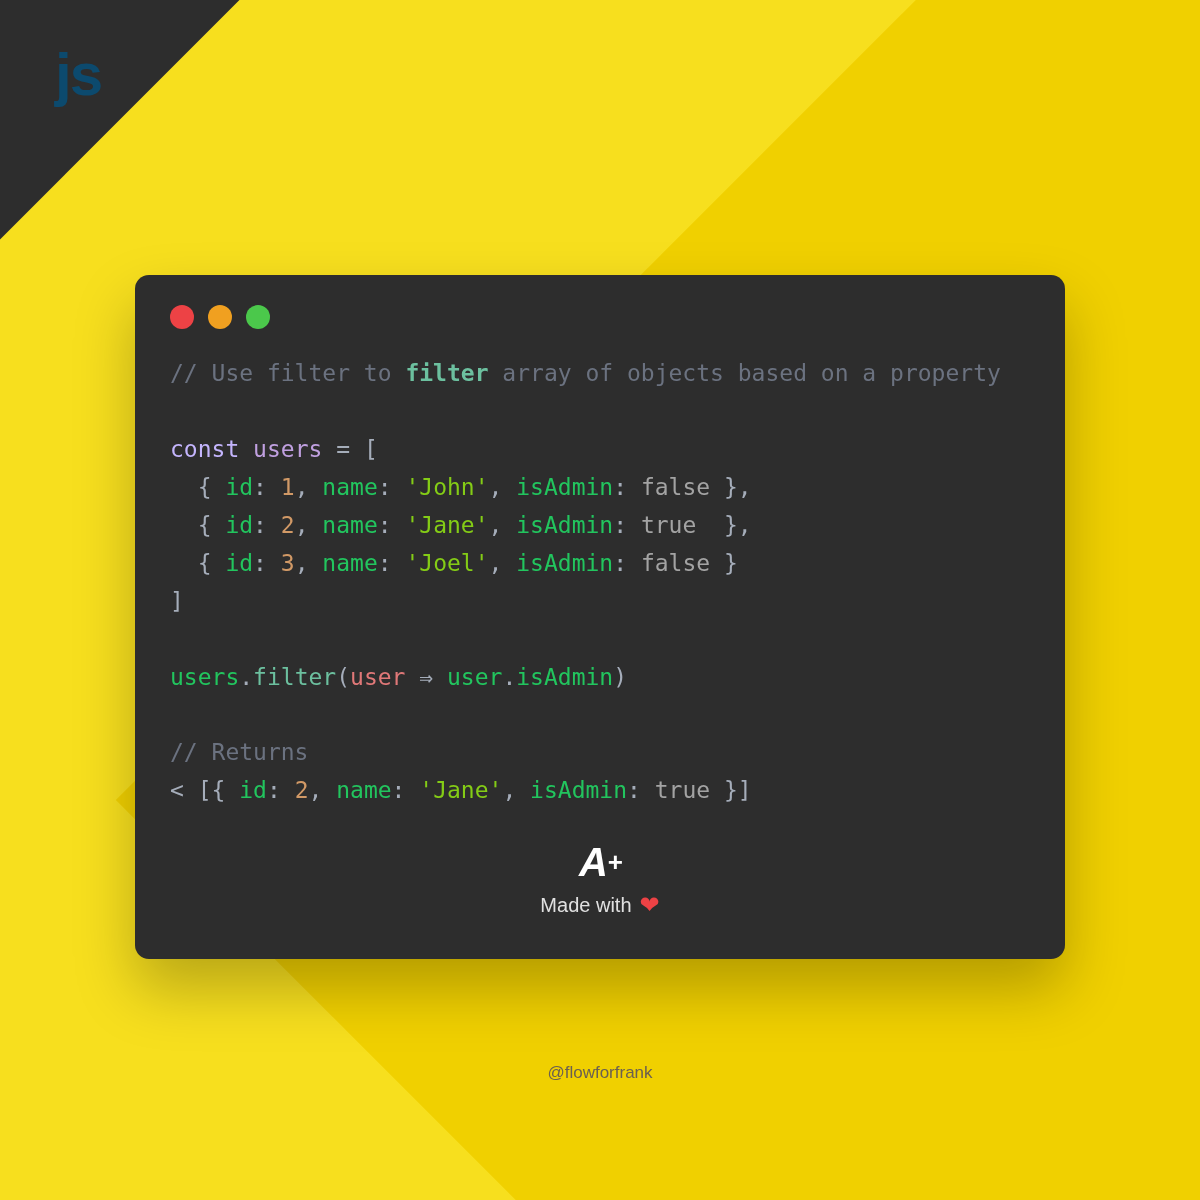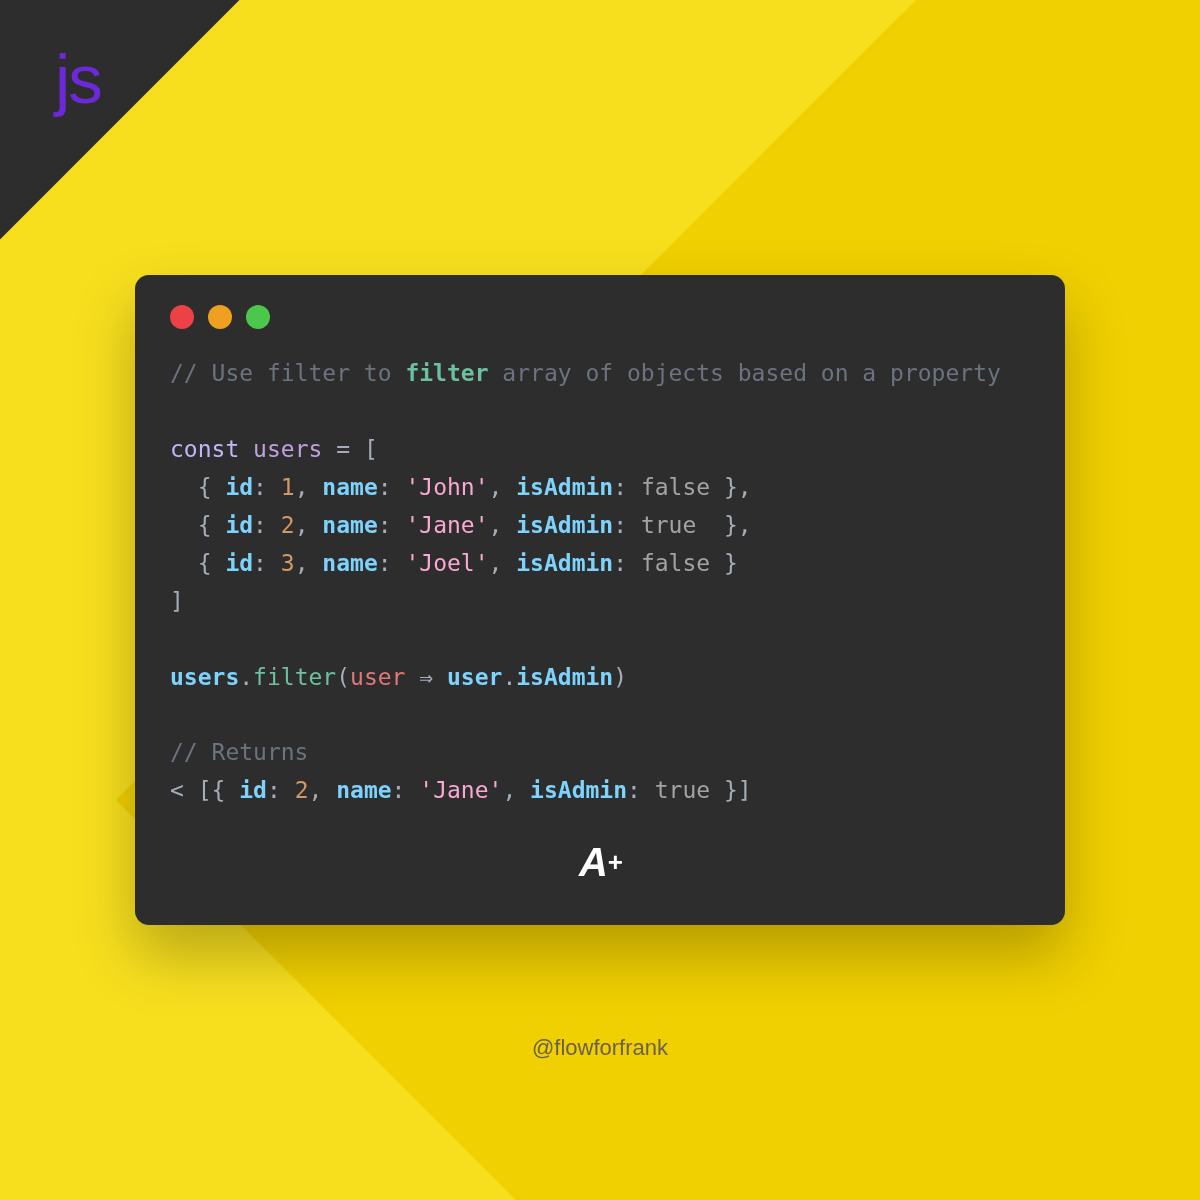--- a/index.html
+++ b/index.html
@@ -35,23 +35,23 @@
   height: 480px;
   background: #2d2d2d;
   transform: rotate(45deg);
   top: -338px;
   left: -242px;
 }
 .js-text {
   position: absolute;
   top: 40px;
   left: 55px;
-  color: #6d28d9;
-  font-size: 69px;
-  font-weight: 400;
+  color: #0c4a6e;
+  font-size: 60px;
+  font-weight: 700;
   letter-spacing: -2px;
 }
 .code-window {
   position: absolute;
   top: 275px;
   left: 135px;
   width: 930px;
   background: #2d2d2d;
   border-radius: 14px;
   box-shadow: 0 30px 60px rgba(0,0,0,0.25);
@@ -74,23 +74,23 @@
   font-family: "SF Mono", Menlo, Monaco, Consolas, monospace;
   font-size: 23px;
   line-height: 1.65;
   color: #d4d4d4;
   white-space: pre;
 }
 .c-comment { color: #6b7280; }
 .c-keyword { color: #c4b5fd; }
 .c-var { color: #c0a0e0; }
 .c-punct { color: #a5adba; }
-.c-prop { color: #7dd3fc; font-weight: bold; }
+.c-prop { color: #22c55e; }
 .c-num { color: #d19966; }
-.c-string { color: #f9a8d4; }
+.c-string { color: #84cc16; }
 .c-bool { color: #a3a3a3; }
 .c-method { color: #6cc09f; }
 .c-param { color: #e07878; }
 .c-highlight { color: #6cc09f; font-weight: 600; }
 .footer-brand {
   text-align: center;
   margin-top: 30px;
 }
 .a-plus {
   color: #fff;
@@ -115,25 +115,25 @@
   align-items: center;
   justify-content: center;
   gap: 8px;
 }
 .heart {
   color: #ed4245;
   font-size: 24px;
 }
 .handle {
   position: absolute;
-  top: 1035px;
+  top: 1063px;
   width: 100%;
   text-align: center;
   color: #6b6050;
-  font-size: 22px;
+  font-size: 17px;
 }
 </style>
 </head>
 <body>
 
 <div class="bg-diagonal"></div>
 
 <div class="corner-badge">
   <div class="js-text">js</div>
 </div>
@@ -156,16 +156,20 @@
 <span class="c-prop">users</span><span class="c-punct">.</span><span class="c-method">filter</span><span class="c-punct">(</span><span class="c-param">user</span><span class="c-punct"> ⇒ </span><span class="c-prop">user</span><span class="c-punct">.</span><span class="c-prop">isAdmin</span><span class="c-punct">)</span>
 
 <span class="c-comment">// Returns</span>
 <span class="c-punct">&lt; [{ </span><span class="c-prop">id</span><span class="c-punct">: </span><span class="c-num">2</span><span class="c-punct">, </span><span class="c-prop">name</span><span class="c-punct">: </span><span class="c-string">'Jane'</span><span class="c-punct">, </span><span class="c-prop">isAdmin</span><span class="c-punct">: </span><span class="c-bool">true</span><span class="c-punct"> }]</span></div>
 
   <div class="footer-brand">
     <div class="a-plus">
       <span>A</span>
         <span class="plus">+</span>
     </div>
+    <div class="made-with">
+      <span>Made with</span>
+      <span class="heart">❤</span>
+    </div>
   </div>
 </div>
 
 <div class="handle">@flowforfrank</div>
 
 </body></html>

